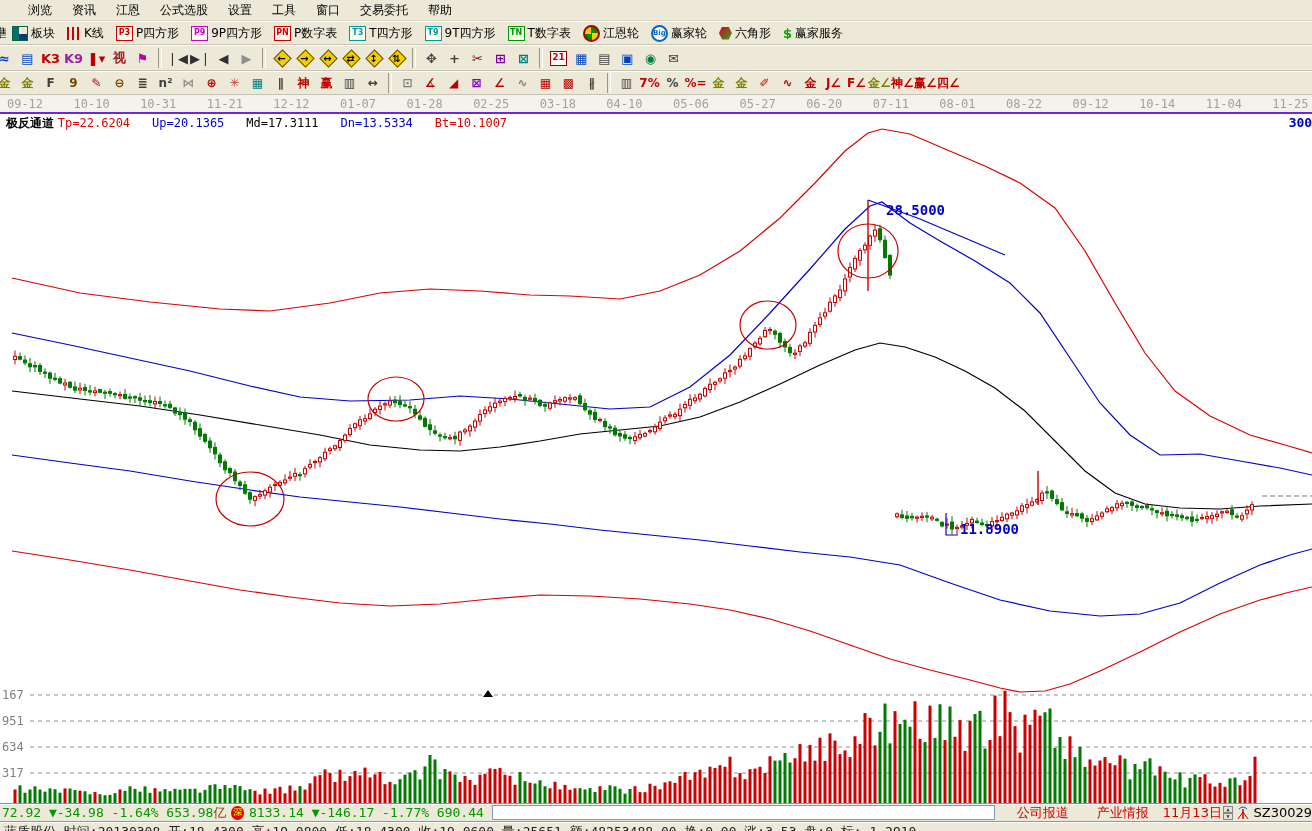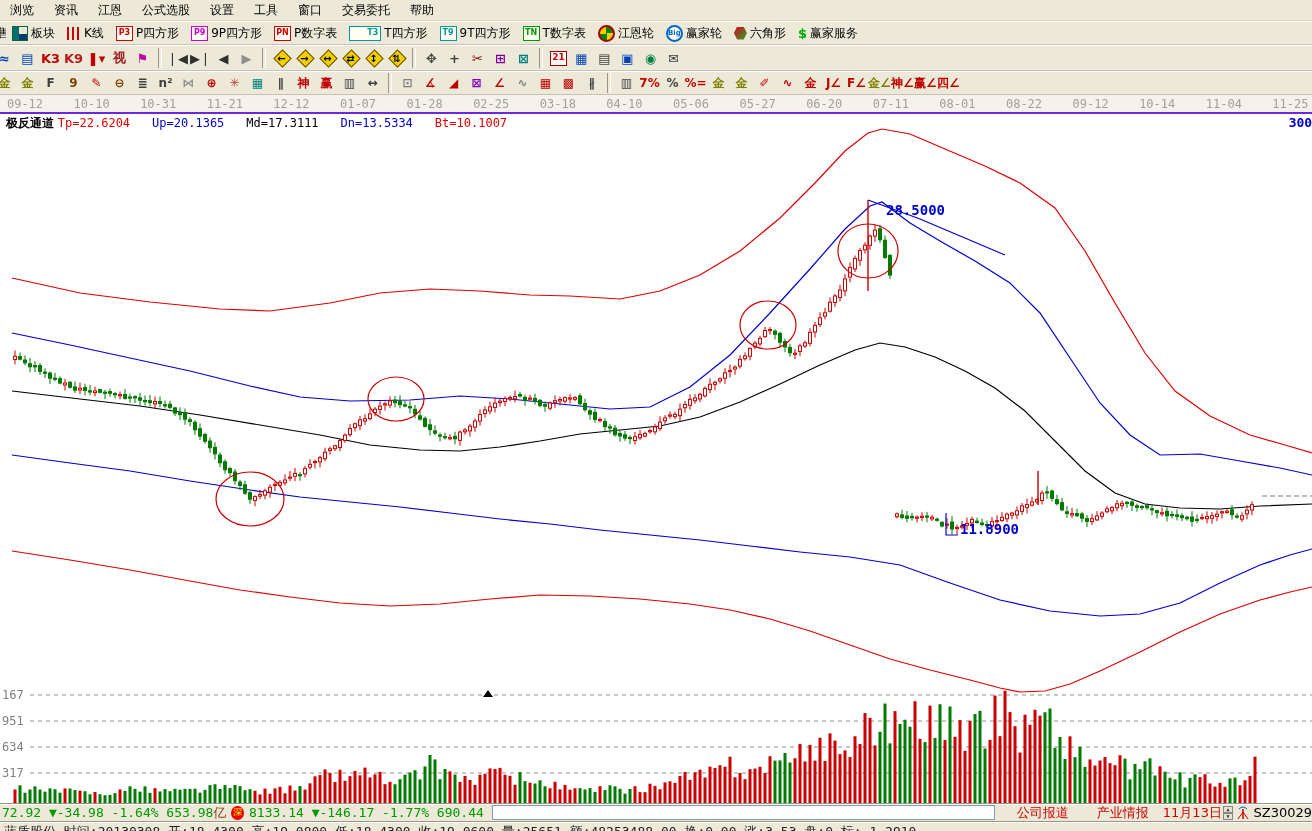--- a/index.html
+++ b/index.html
@@ -1,20 +1,20 @@
 <!DOCTYPE html>
 <html><head>
 <meta charset="utf-8">
 <style>
   html,body{margin:0;padding:0}
   body{width:1312px;height:831px;overflow:hidden;background:#ece9d8;
        font-family:"DejaVu Sans","Liberation Sans",sans-serif;font-size:12px;color:#000}
   #app{position:relative;width:1312px;height:831px}
   
-  .menubar{height:20px;display:flex;align-items:center;background:#ece9d8;border-bottom:1px solid #d8d4c4}
+  .menubar{height:20px;display:flex;align-items:center;padding-left:18px;background:#ece9d8;border-bottom:1px solid #d8d4c4}
   .menu-item{padding:2px 10px;white-space:nowrap;cursor:default}
   
   .tb{display:flex;align-items:center;background:#ece9d8;border-top:1px solid #fff;border-bottom:1px solid #c6c3b5;box-sizing:border-box}
   .tb2{height:24px}
   .tb3{height:26px}
   .tb4{height:24px}
   .tb-item{display:flex;align-items:center;gap:3px;margin:0 6px;white-space:nowrap;cursor:default}
   .icon-box{display:inline-block;width:15px;height:13px;border:1px solid;font-size:8px;line-height:12px;text-align:center;font-weight:bold;background:#fffef5}
   .blocks{display:inline-block;width:14px;height:13px;background:
       linear-gradient(90deg,#0a6e6e 0 6px,transparent 6px),linear-gradient(0deg,#083b6e 0 6px,transparent 6px);
@@ -87,21 +87,21 @@
       </span>
       <span class="tb-item">
         <span class="icon-box" style="border-color: rgb(204, 0, 204); color: rgb(204, 0, 204);">P9</span>
         <span>9P四方形</span>
       </span>
       <span class="tb-item">
         <span class="icon-box" style="border-color: rgb(204, 0, 0); color: rgb(204, 0, 0);">PN</span>
         <span>P数字表</span>
       </span>
       <span class="tb-item">
-        <span class="icon-box" style="border-color: rgb(0, 153, 153); color: rgb(0, 153, 153); padding-left: 15px;">T3</span>
+        <span class="icon-box" style="border-color: rgb(0, 153, 153); color: rgb(0, 153, 153);">T3</span>
         <span>T四方形</span>
       </span>
       <span class="tb-item">
         <span class="icon-box" style="border-color: rgb(0, 153, 153); color: rgb(0, 153, 153);">T9</span>
         <span>9T四方形</span>
       </span>
       <span class="tb-item">
         <span class="icon-box" style="border-color: rgb(0, 153, 0); color: rgb(0, 153, 0);">TN</span>
         <span>T数字表</span>
       </span>
@@ -119,21 +119,21 @@
       </span>
       <span class="tb-item">
         <span class="dollar">$</span>
         <span>赢家服务</span>
       </span>
     </div>
   <div class="tb tb3" id="tb3">
       <span class="btn" style="color: rgb(0, 64, 192); margin-left: -7px;">≈</span>
       <span class="btn" style="color: rgb(0, 64, 192);">▤</span>
       <span class="btn" style="color: rgb(192, 0, 0);">K3</span>
-      <span class="btn" style="color: #b91c1c;">K9</span>
+      <span class="btn" style="color: #a21caf;">K9</span>
       <span class="btn" style="color: rgb(192, 0, 0);">❚▾</span>
       <span class="btn" style="color: rgb(160, 32, 32);">视</span>
       <span class="btn" style="color: rgb(192, 0, 160);">⚑</span>
       <span class="sep"></span>
       <span class="btn" style="color: rgb(48, 48, 48);">❘◀</span>
       <span class="btn" style="color: rgb(48, 48, 48);">▶❘</span>
       <span class="btn" style="color: rgb(48, 48, 48);">◀</span>
       <span class="btn" style="color: rgb(144, 144, 144);">▶</span>
       <span class="sep"></span>
       <span class="btn dia">

